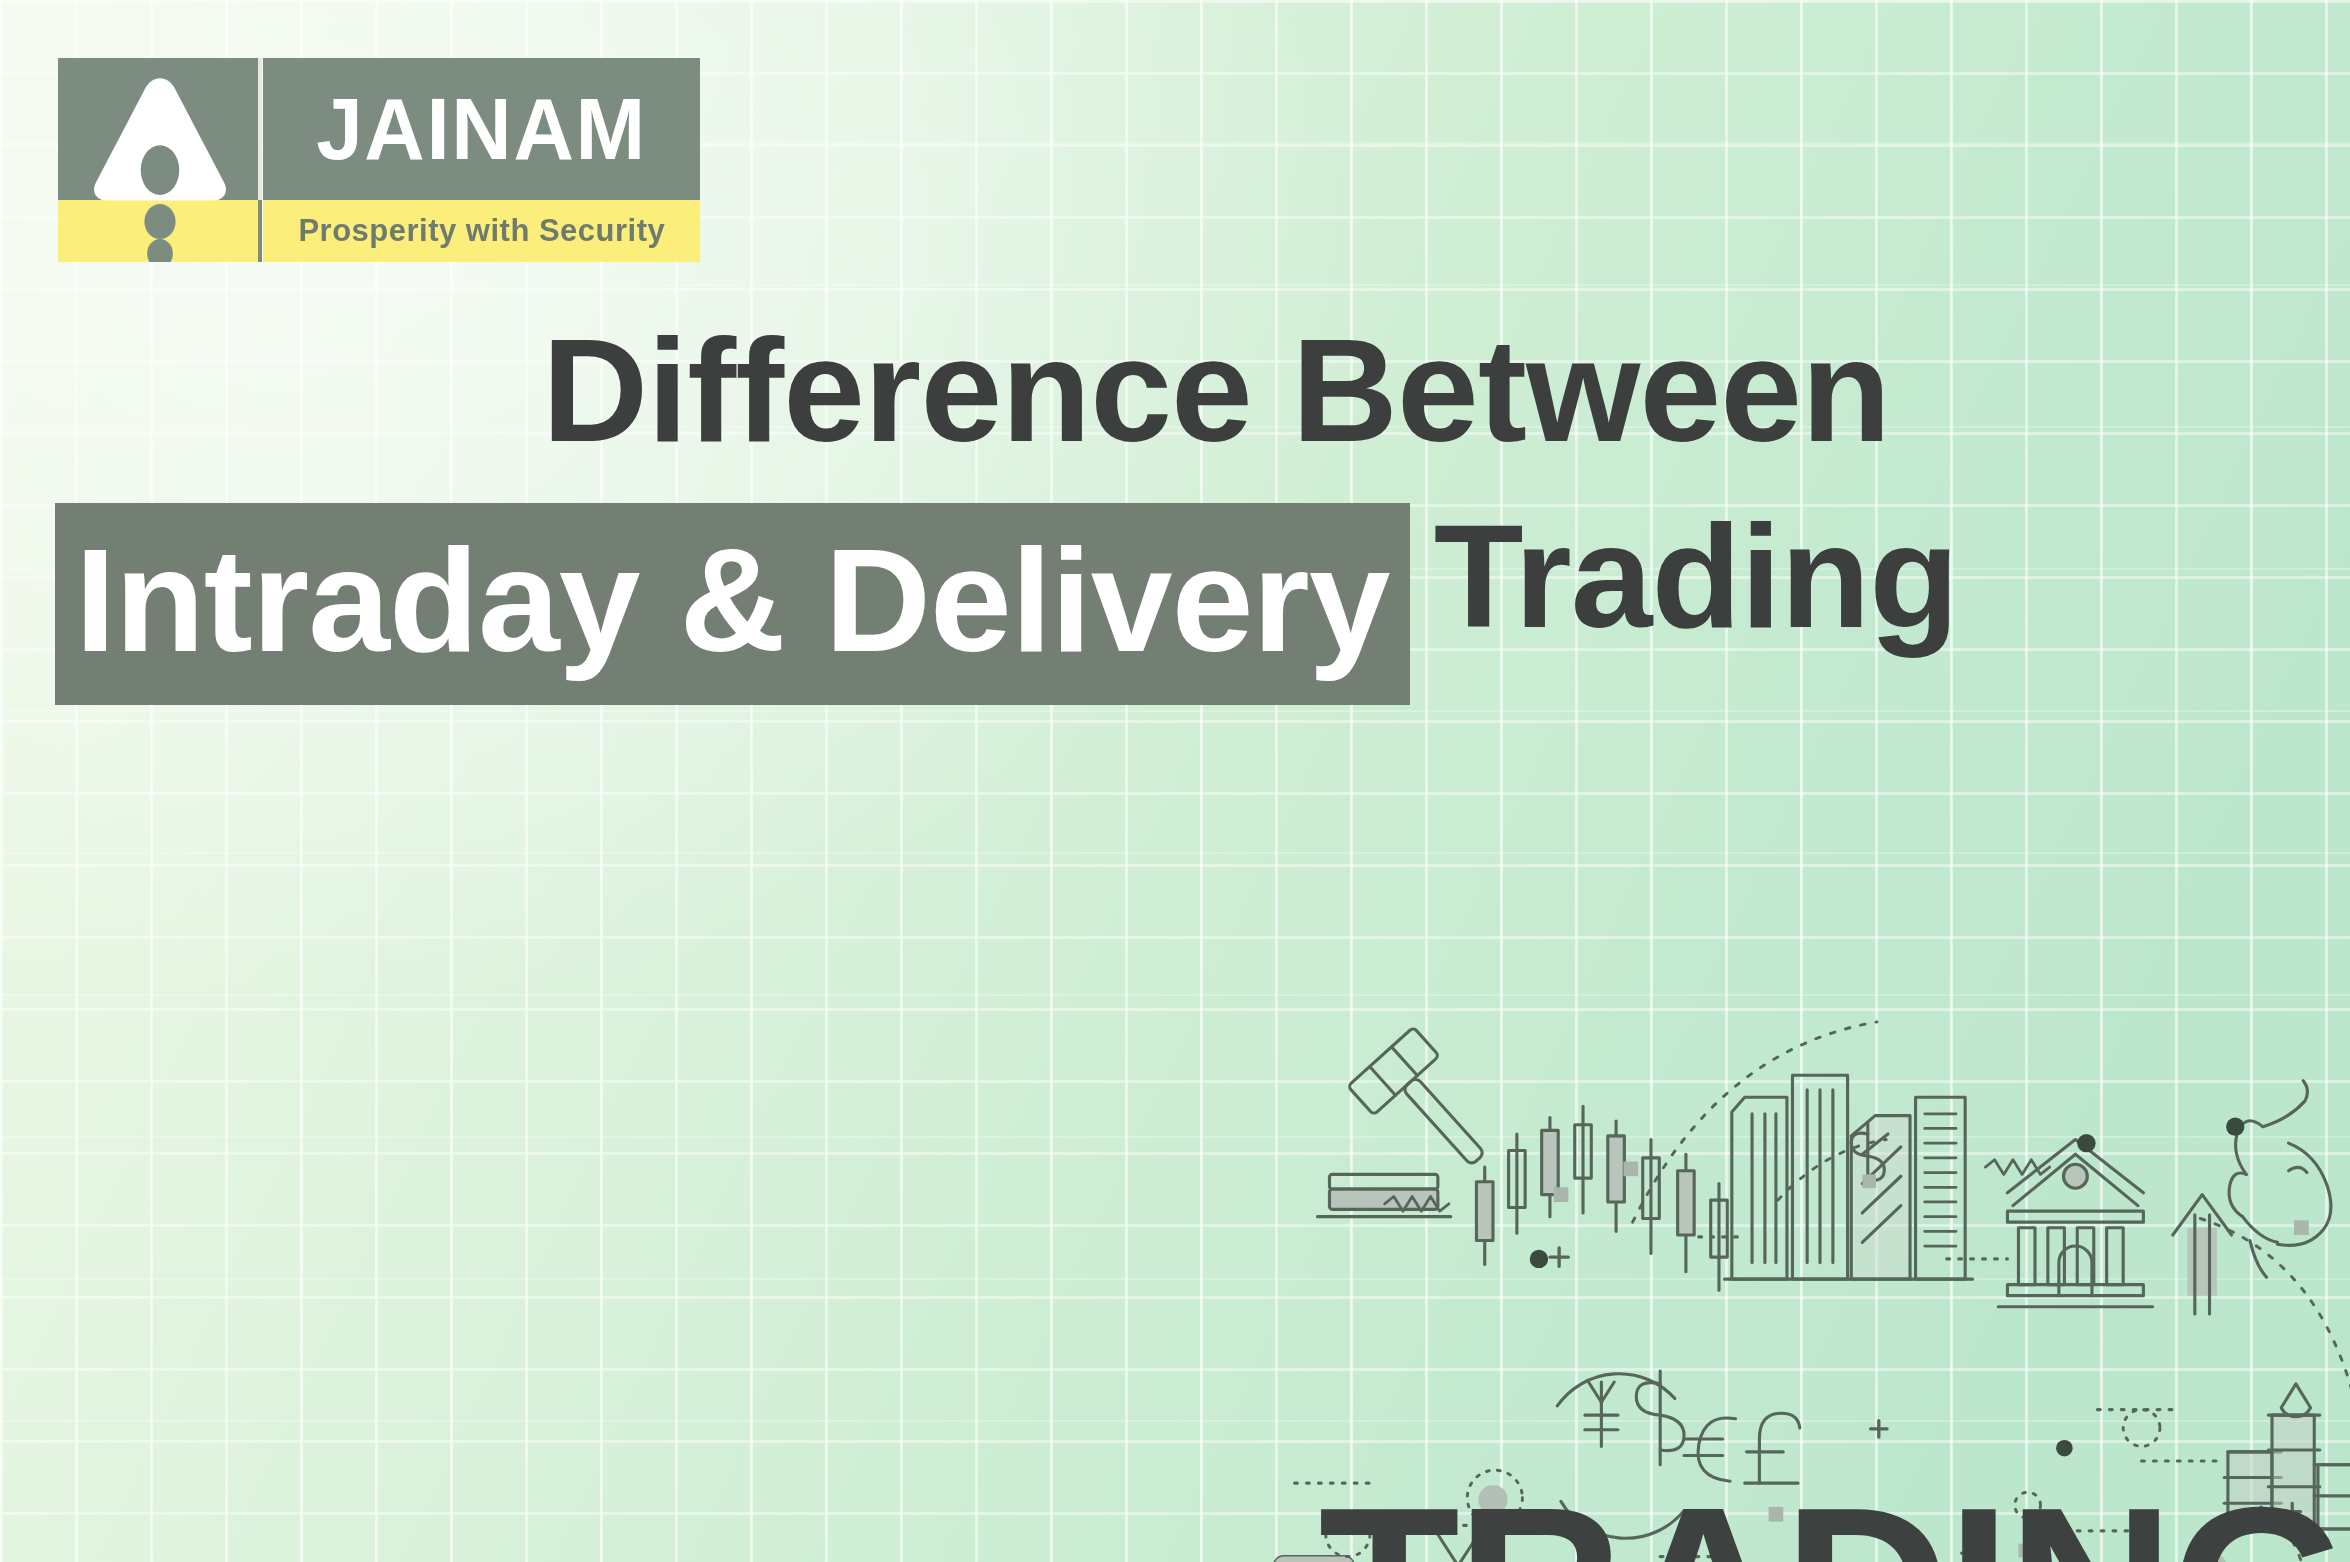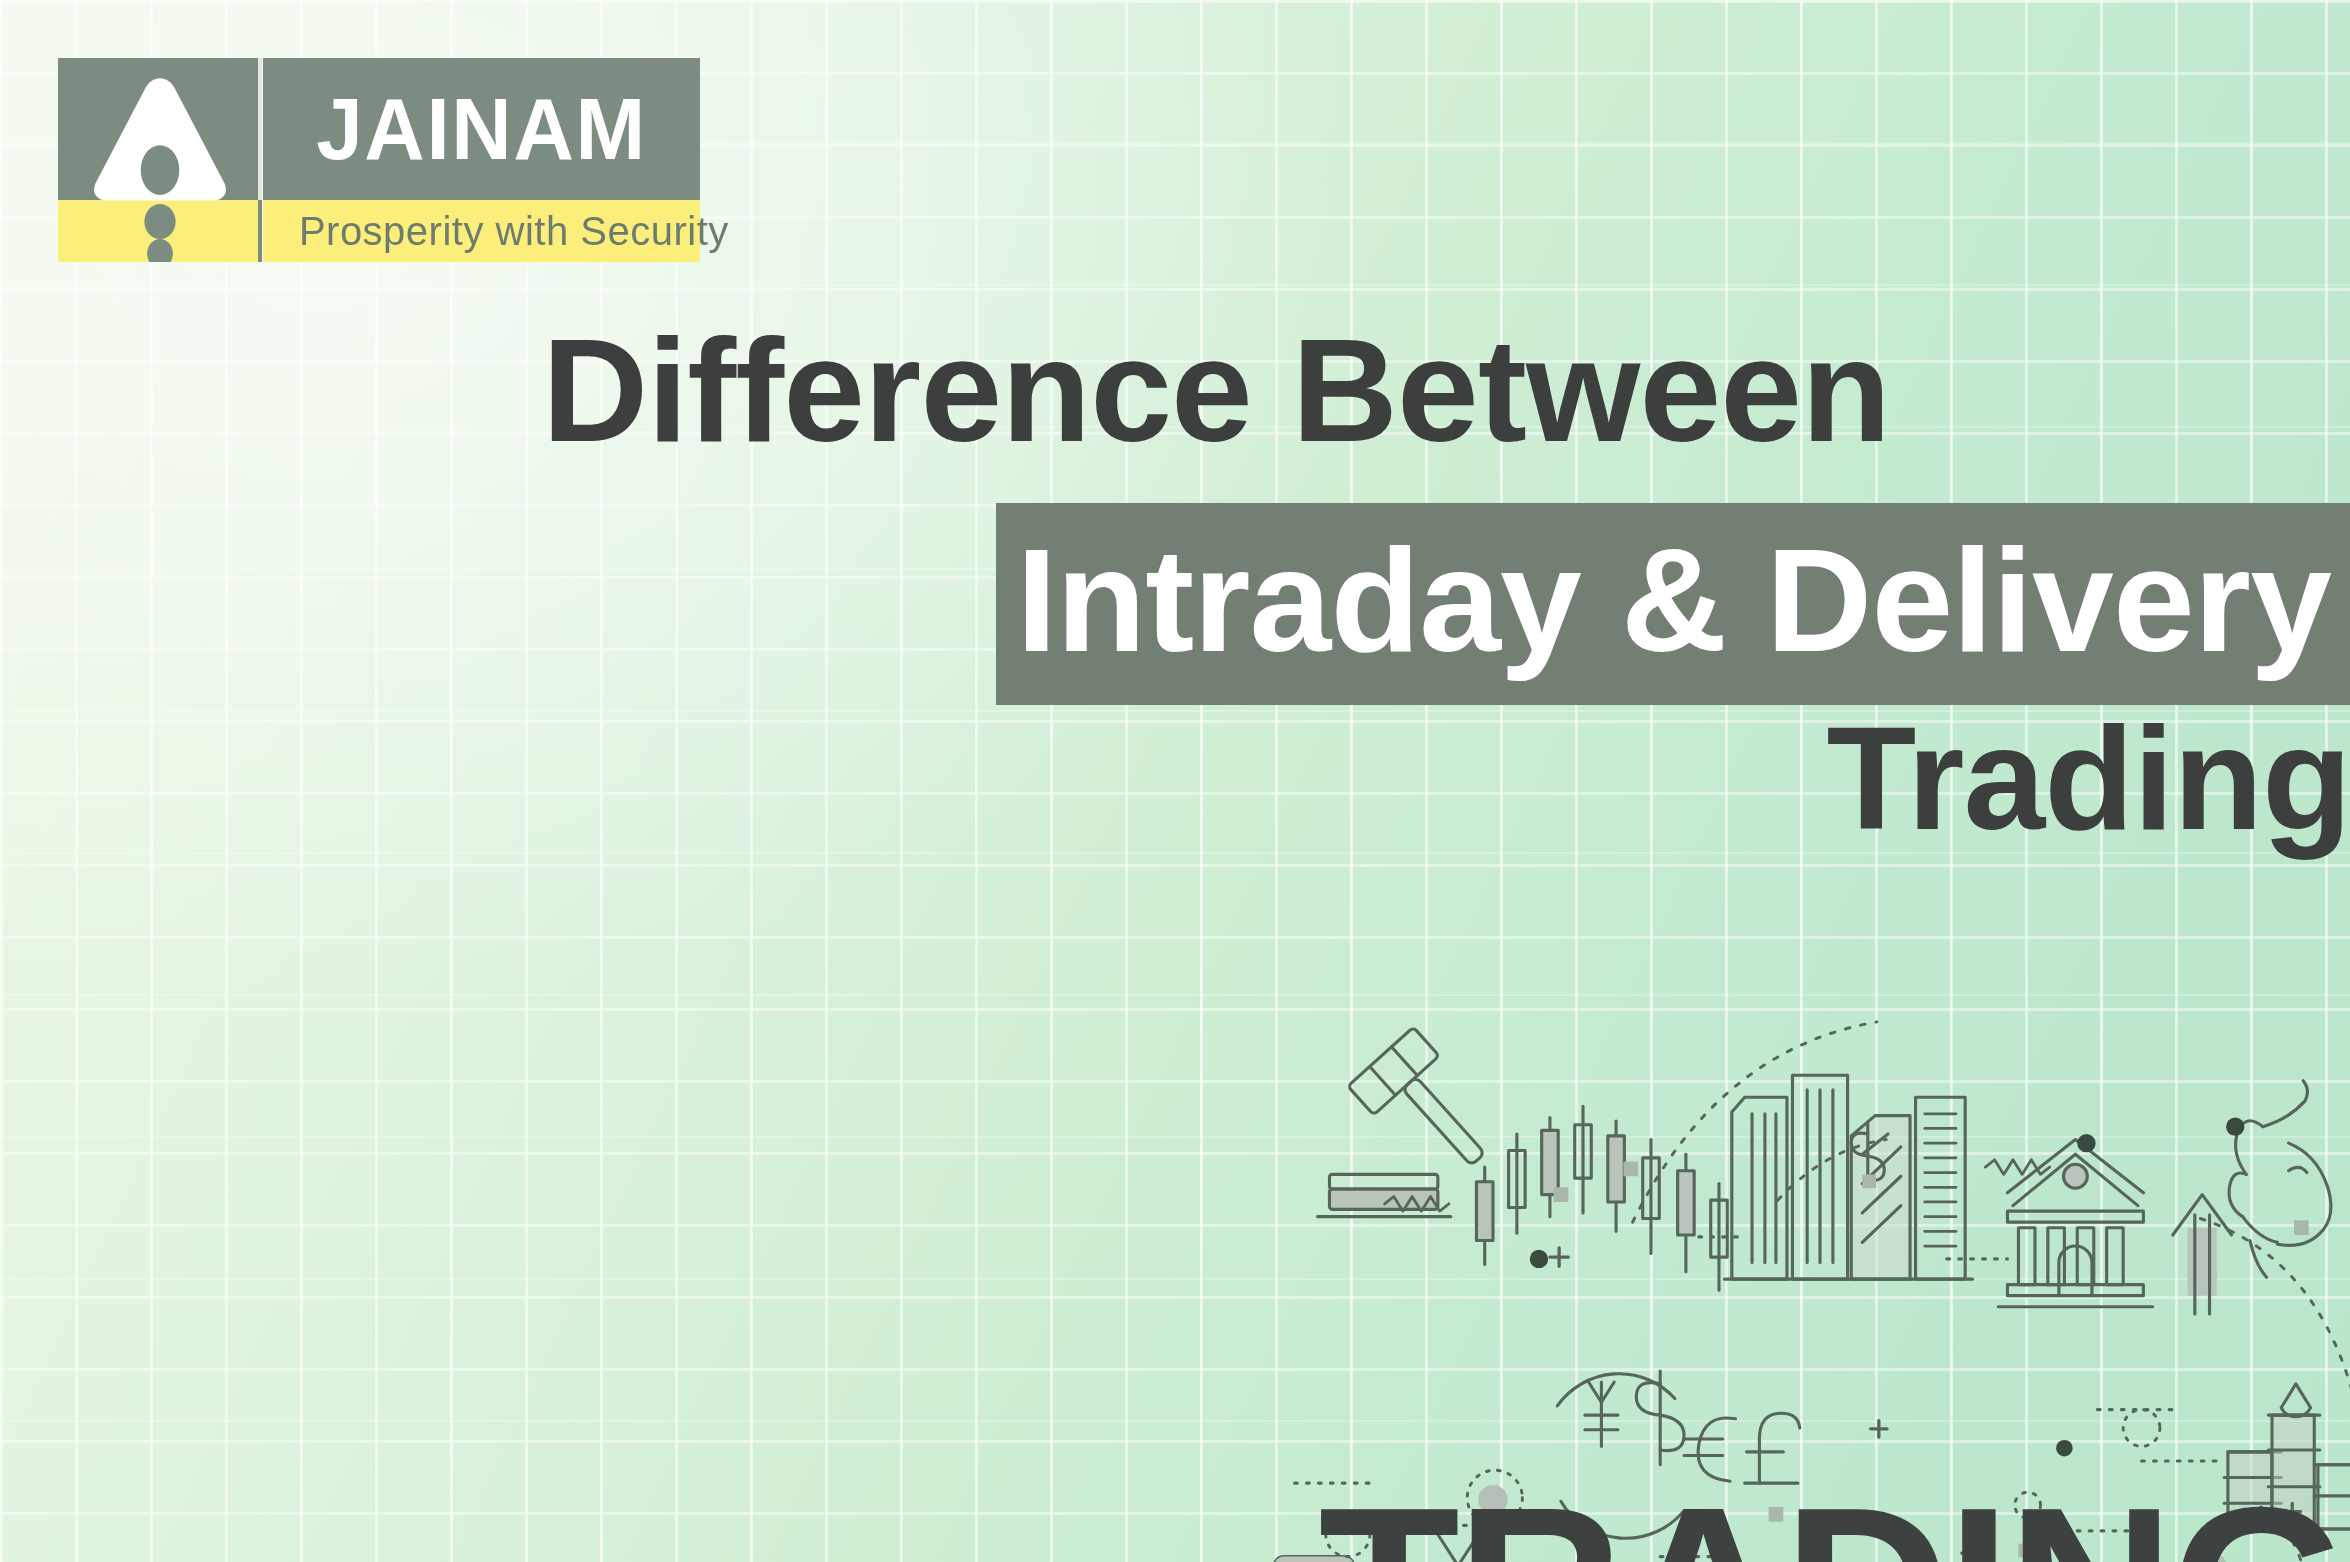--- a/index.html
+++ b/index.html
@@ -56,35 +56,35 @@
   .logo-name{
     position:absolute;left:0;top:0;width:437px;height:142px;
     display:flex;align-items:center;justify-content:center;
     color:#ffffff;font-weight:700;font-size:88px;letter-spacing:1.8px;
     font-family:"Liberation Sans", sans-serif;
     transform:scaleX(0.95);
   }
   .logo-tag{
     position:absolute;left:0;top:142px;width:437px;height:62px;
     display:flex;align-items:center;justify-content:center;
-    color:#6e7c70;font-weight:400;font-size:40px;letter-spacing:0.5px;padding-left:32px;
+    color:#6e7c70;font-weight:700;font-size:31px;letter-spacing:0.5px;
   }
 
   
   .headline{position:absolute;left:0;top:317px;width:2351px;}
   .hl-line1{
     margin-left:81px;
     color:#3d3f3e;font-weight:700;font-size:147px;line-height:1.0;
     letter-spacing:-0.9px;
     font-family:"Liberation Sans", sans-serif;
     text-align:center;
   }
   .hl-line2{
     margin-top:39px;margin-left:55px;
-    display:flex;align-items:flex-end;flex-direction:column;
+    display:flex;align-items:flex-start;
   }
   .hl-hi{
     background:#747f73;color:#ffffff;
     font-weight:700;font-size:147px;line-height:1.0;
     padding:24px 20px 31px 20px;
     letter-spacing:-0.9px;
     white-space:nowrap;
     font-family:"Liberation Sans", sans-serif;
   }
   .hl-rest{

